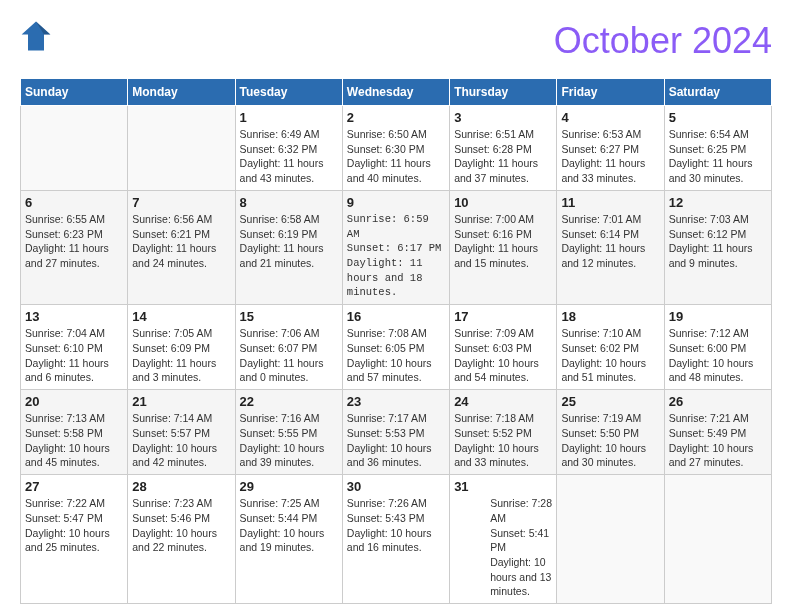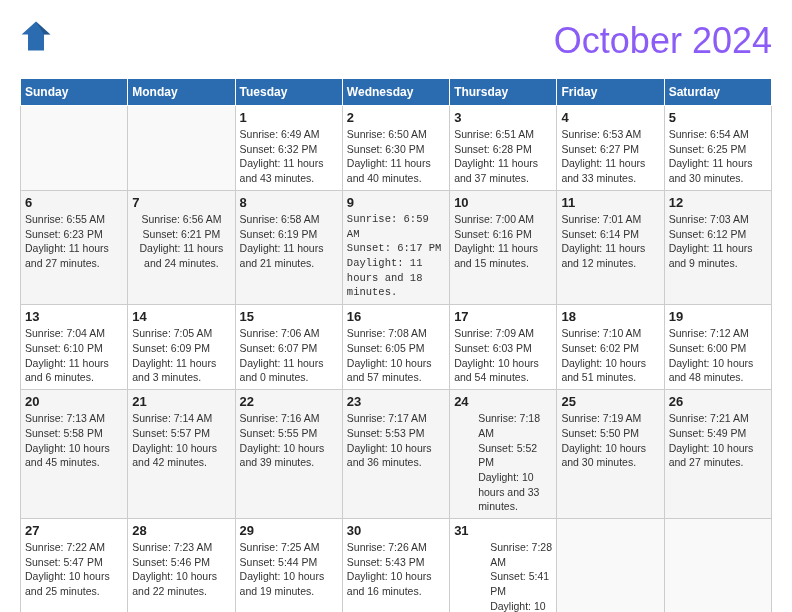--- a/index.html
+++ b/index.html
@@ -151,21 +151,21 @@
       </tr>
       <tr class="alt-row">
         <td>
           <span class="day-number">6</span>
           <div class="day-info" style="white-space: pre-line;">Sunrise: 6:55 AM
 Sunset: 6:23 PM
 Daylight: 11 hours and 27 minutes.</div>
         </td>
         <td>
           <span class="day-number">7</span>
-          <div class="day-info" style="white-space: pre-line; text-align: center;">Sunrise: 6:56 AM
+          <div class="day-info" style="white-space: pre-line;">Sunrise: 6:56 AM
 Sunset: 6:21 PM
 Daylight: 11 hours and 24 minutes.</div>
         </td>
         <td>
           <span class="day-number">8</span>
           <div class="day-info" style="white-space: pre-line;">Sunrise: 6:58 AM
 Sunset: 6:19 PM
 Daylight: 11 hours and 21 minutes.</div>
         </td>
         <td>
@@ -257,21 +257,21 @@
 Daylight: 10 hours and 39 minutes.</div>
         </td>
         <td>
           <span class="day-number">23</span>
           <div class="day-info" style="white-space: pre-line;">Sunrise: 7:17 AM
 Sunset: 5:53 PM
 Daylight: 10 hours and 36 minutes.</div>
         </td>
         <td>
           <span class="day-number">24</span>
-          <div class="day-info" style="white-space: pre-line; margin-left: 24px;">Sunrise: 7:18 AM
+          <div class="day-info" style="white-space: pre-line;">Sunrise: 7:18 AM
 Sunset: 5:52 PM
 Daylight: 10 hours and 33 minutes.</div>
         </td>
         <td>
           <span class="day-number">25</span>
           <div class="day-info" style="white-space: pre-line;">Sunrise: 7:19 AM
 Sunset: 5:50 PM
 Daylight: 10 hours and 30 minutes.</div>
         </td>
         <td>

